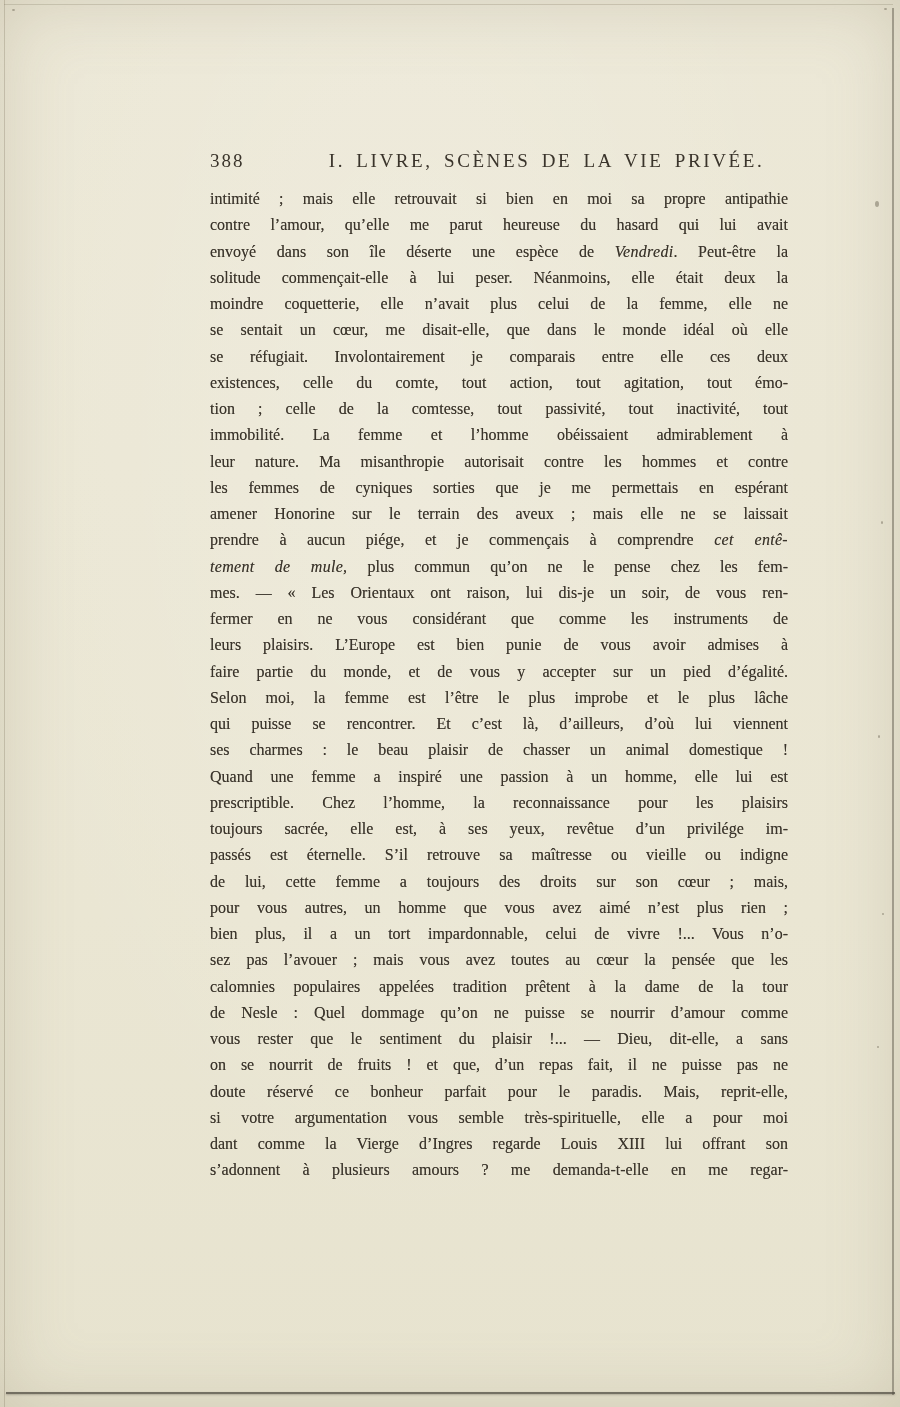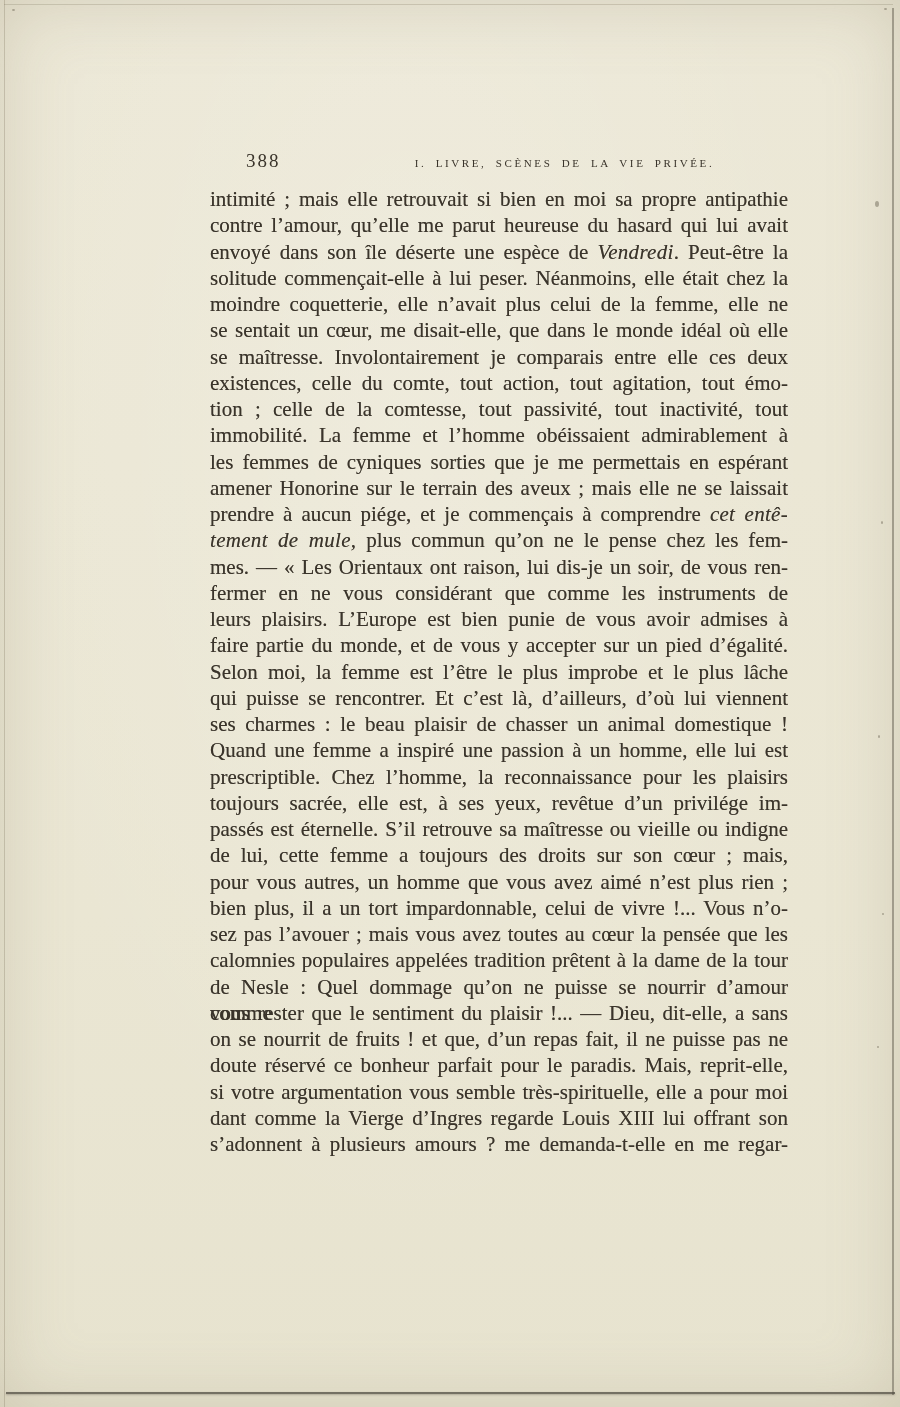--- a/index.html
+++ b/index.html
@@ -40,40 +40,39 @@
     top: 150px;
     left: 210px;
     width: 578px;
     display: flex;
     align-items: baseline;
   }
   .pagenum {
     width: 95px;
     font-size: 19px;
     letter-spacing: 2px;
-    margin-left: 36px;
   }
   .running-title {
     flex: 1;
     text-align: center;
-    font-size: 11px;
+    font-size: 19px;
     letter-spacing: 2.6px;
     word-spacing: 4px;
     white-space: nowrap;
   }
 
   
   .text-block {
     position: absolute;
     top: 186px;
     left: 210px;
     width: 578px;
   }
   .text-line {
-    font-size: 21px;
+    font-size: 16px;
     line-height: 26.25px;
     height: 26.25px;
     text-align: justify;
     text-align-last: justify;
     text-justify: inter-word;
     text-shadow: 0 0 0.4px rgba(55,48,38,0.55);
   }
   .text-line i {
     font-style: italic;
     letter-spacing: 0.3px;
@@ -99,27 +98,28 @@
 
   <div class="header">
     <span class="pagenum">388</span>
     <span class="running-title">I. LIVRE, SCÈNES DE LA VIE PRIVÉE.</span>
   </div>
 
   <div class="text-block" id="text-block">
       <div class="text-line">intimité ; mais elle retrouvait si bien en moi sa propre antipathie</div>
       <div class="text-line">contre l’amour, qu’elle me parut heureuse du hasard qui lui avait</div>
       <div class="text-line">envoyé dans son île déserte une espèce de <i>Vendredi</i>. Peut-être la</div>
-      <div class="text-line">solitude commençait-elle à lui peser. Néanmoins, elle était chez la</div>
+      <div class="text-line">solitude commençait-elle à lui peser. Néanmoins, elle était deux la</div>
       <div class="text-line">moindre coquetterie, elle n’avait plus celui de la femme, elle ne</div>
       <div class="text-line">se sentait un cœur, me disait-elle, que dans le monde idéal où elle</div>
-      <div class="text-line">se maîtresse. Involontairement je comparais entre elle ces deux</div>
+      <div class="text-line">se réfugiait. Involontairement je comparais entre elle ces deux</div>
       <div class="text-line">existences, celle du comte, tout action, tout agitation, tout émo-</div>
       <div class="text-line">tion ; celle de la comtesse, tout passivité, tout inactivité, tout</div>
       <div class="text-line">immobilité. La femme et l’homme obéissaient admirablement à</div>
+      <div class="text-line">leur nature. Ma misanthropie autorisait contre les hommes et contre</div>
       <div class="text-line">les femmes de cyniques sorties que je me permettais en espérant</div>
       <div class="text-line">amener Honorine sur le terrain des aveux ; mais elle ne se laissait</div>
       <div class="text-line">prendre à aucun piége, et je commençais à comprendre <i>cet entê-</i></div>
       <div class="text-line"><i>tement de mule,</i> plus commun qu’on ne le pense chez les fem-</div>
       <div class="text-line">mes. — « Les Orientaux ont raison, lui dis-je un soir, de vous ren-</div>
       <div class="text-line">fermer en ne vous considérant que comme les instruments de</div>
       <div class="text-line">leurs plaisirs. L’Europe est bien punie de vous avoir admises à</div>
       <div class="text-line">faire partie du monde, et de vous y accepter sur un pied d’égalité.</div>
       <div class="text-line">Selon moi, la femme est l’être le plus improbe et le plus lâche</div>
       <div class="text-line">qui puisse se rencontrer. Et c’est là, d’ailleurs, d’où lui viennent</div>

